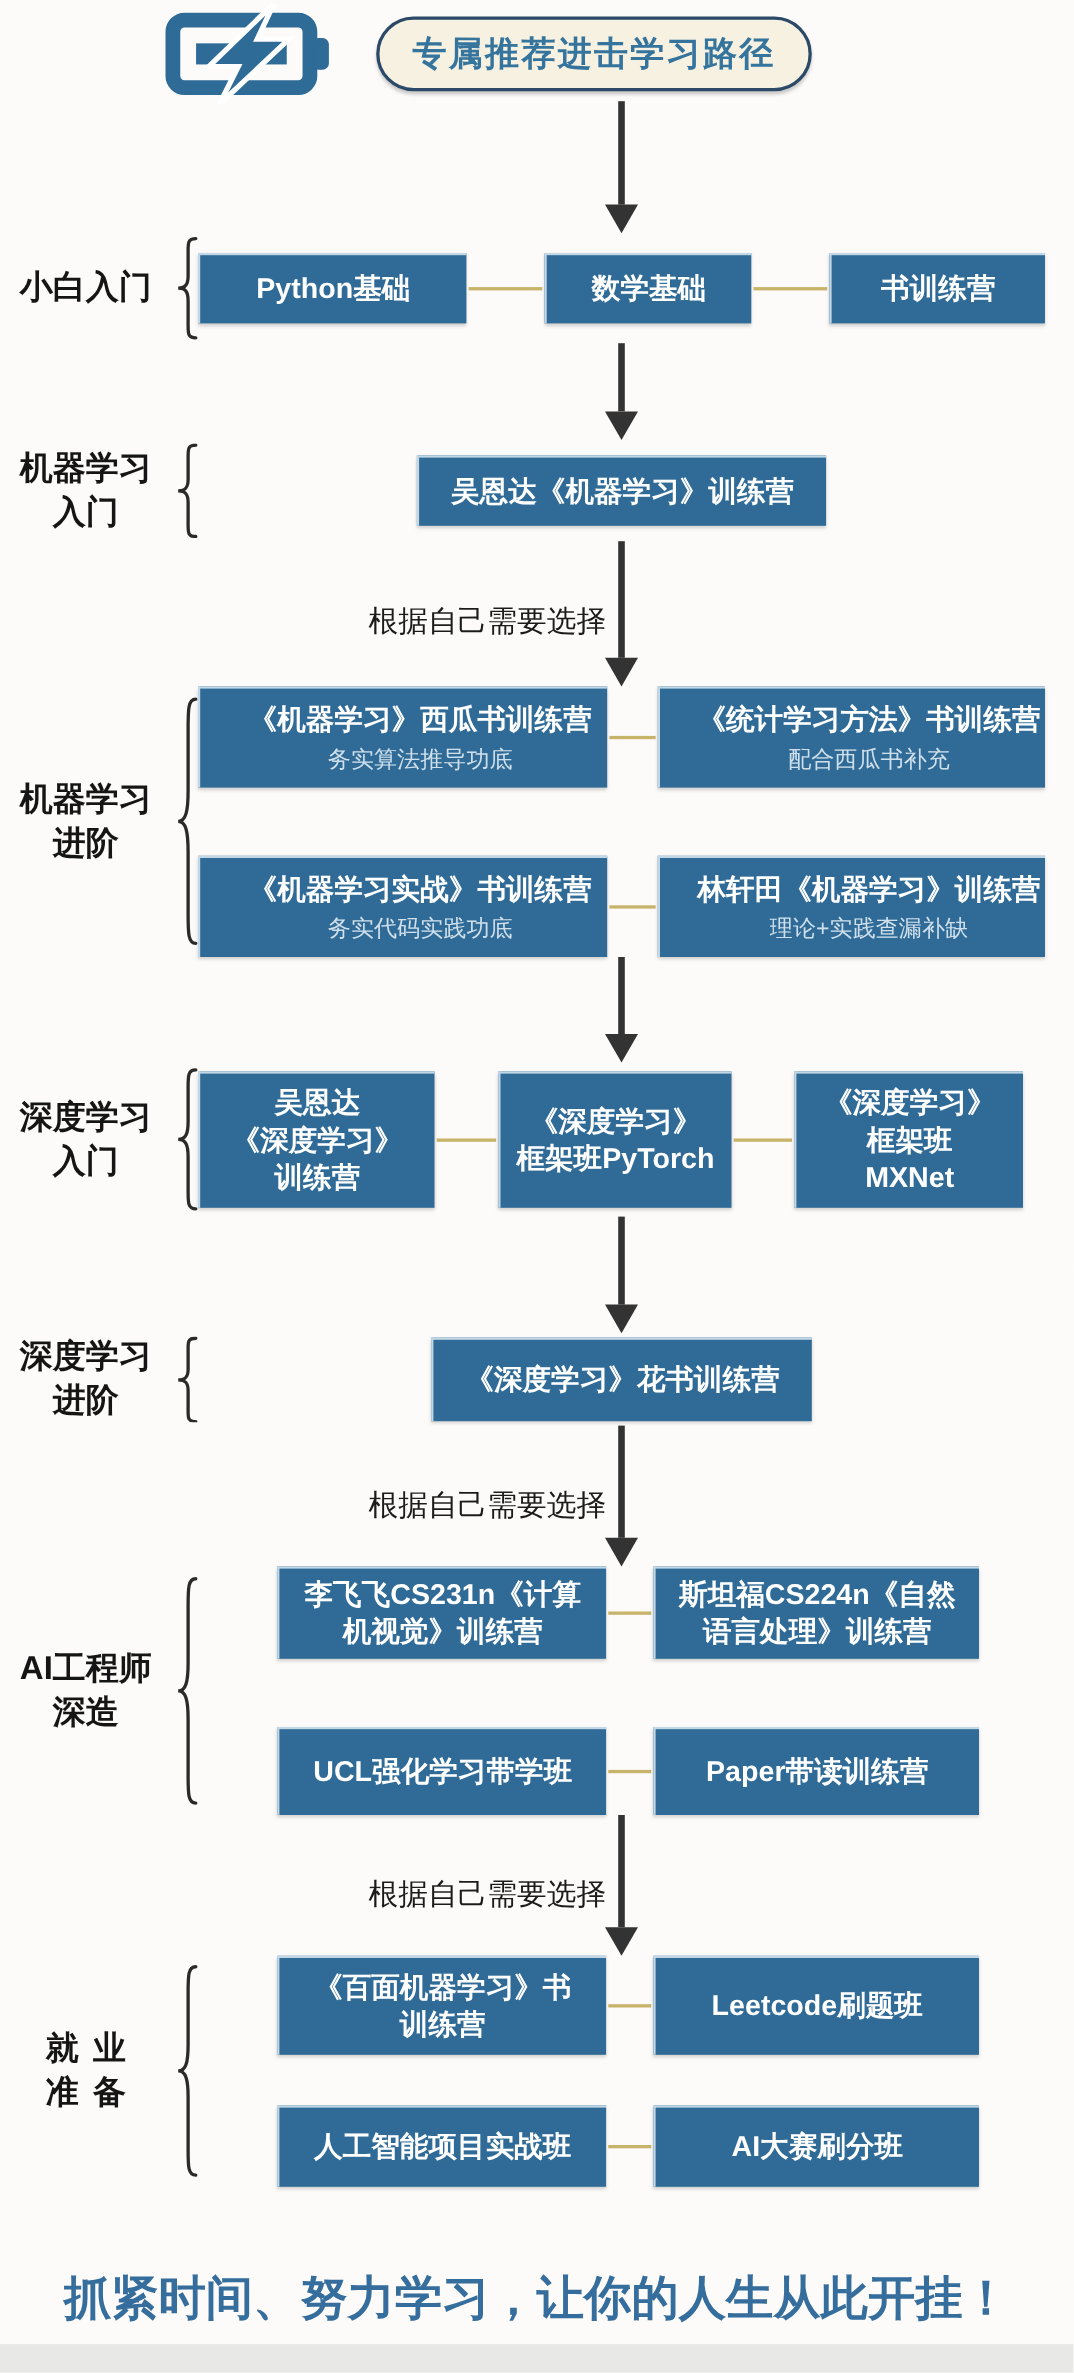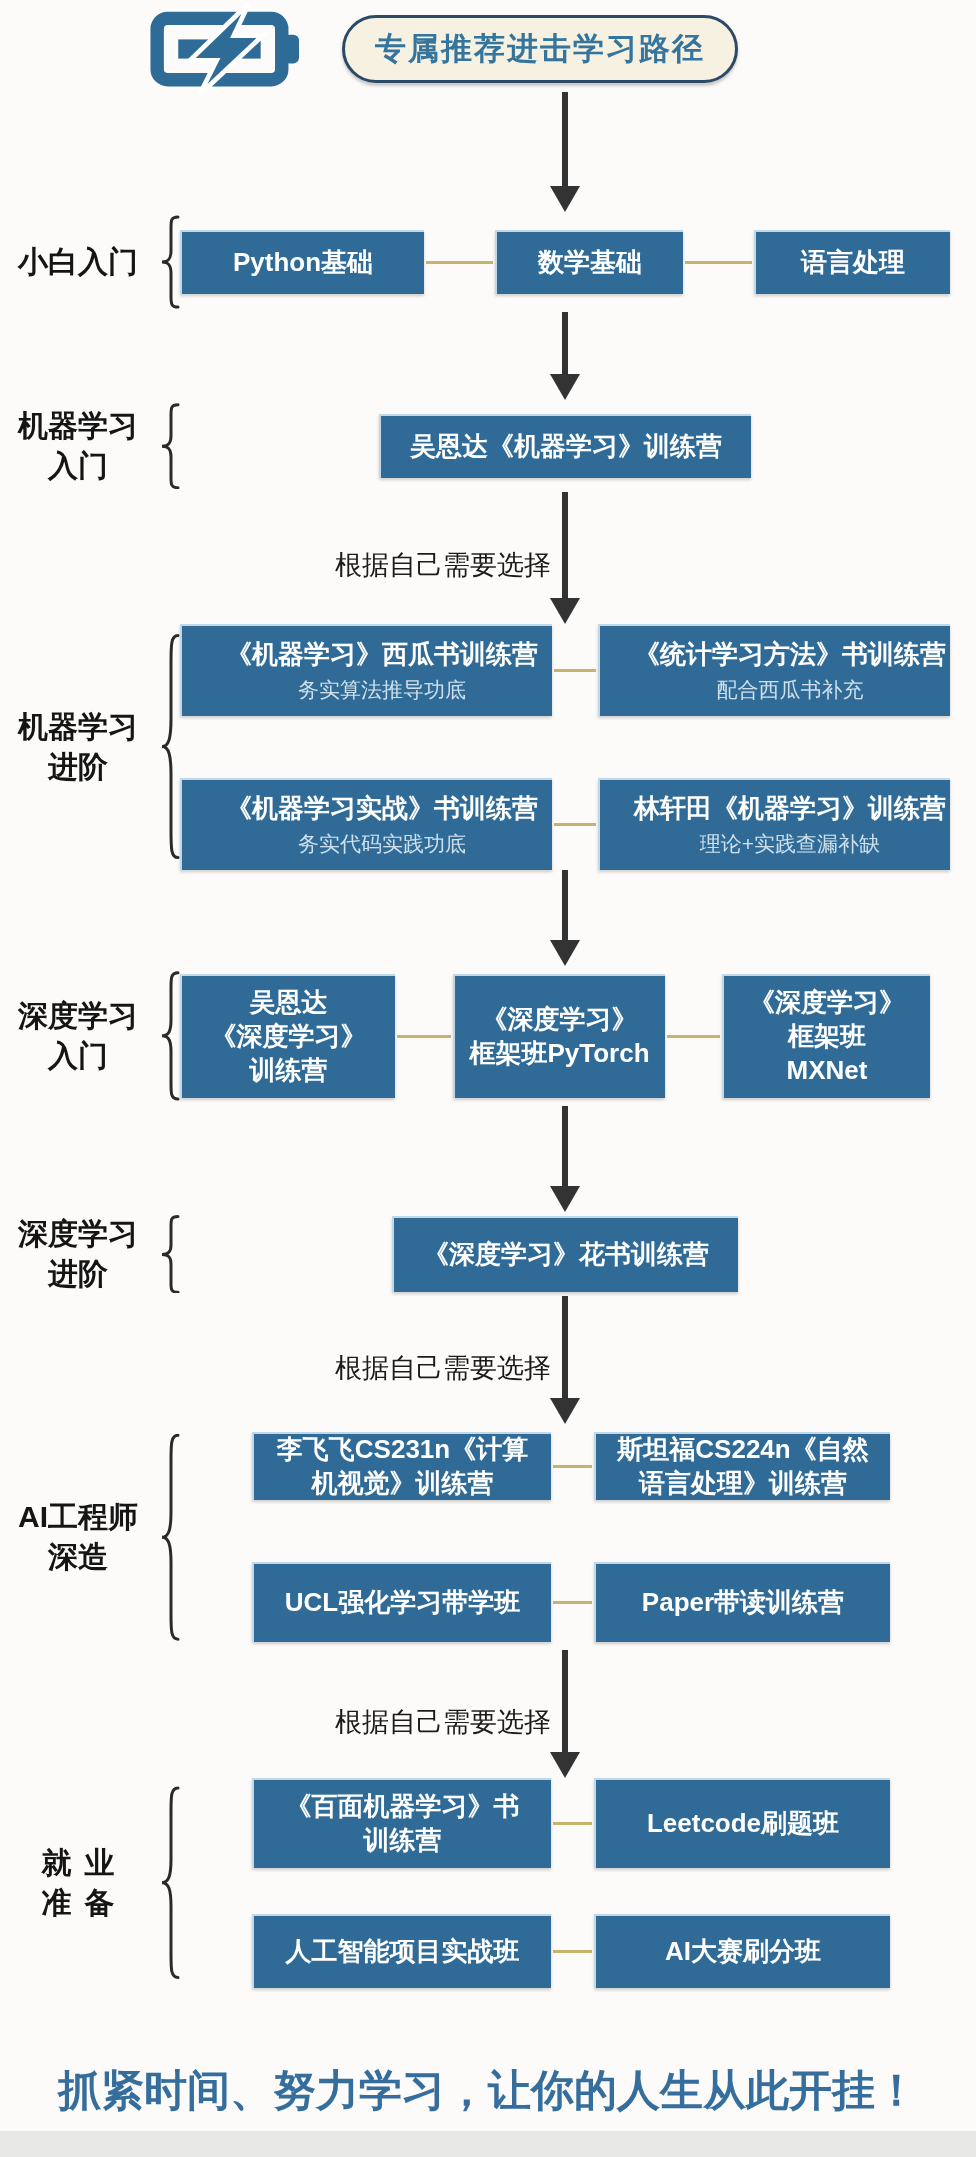--- a/index.html
+++ b/index.html
@@ -70,21 +70,21 @@
     border-top: 2px solid #c2d8e6; border-left: 2px solid #c2d8e6;
     box-shadow: 0 2px 3px rgba(90,90,90,.28);
   }
   .box .t { font-size: 26px; font-weight: 700; line-height: 1.3; }
   .box .sub { font-size: 21px; font-weight: 400; color: #cfe0ec; margin-top: 5px; }
   .w244 { width: 244px; } .w188 { width: 188px; } .w196 { width: 196px; }
   .w372 { width: 372px; } .w352 { width: 352px; }
   .w215 { width: 215px; } .w212 { width: 212px; } .w208 { width: 208px; }
   .w346 { width: 346px; } .w299 { width: 299px; } .w296 { width: 296px; }
   .h64 { height: 64px; } .h76 { height: 76px; } .h92 { height: 92px; padding-left: 30px; }
-  .h124 { height: 124px; } .h84 { height: 68px; } .h80 { height: 80px; }
+  .h124 { height: 124px; } .h84 { height: 84px; } .h80 { height: 80px; }
   .h90 { height: 90px; } .h74 { height: 74px; }
 
   
   .spacer { flex: 1; }
   .slogan {
     font-family: "Liberation Serif", serif; font-weight: 700;
     font-size: 43px; color: #356e9d; text-align: center;
     white-space: nowrap; line-height: 1.2; padding-bottom: 14px;
   }
   .bottom-strip { height: 26px; background: #e8e8e6; width: 100%; }
@@ -124,21 +124,21 @@
       <div class="row">
         <div class="box w244 h64">
           <div class="t">Python基础</div>
         </div>
         <div class="hline"></div>
         <div class="box w188 h64">
           <div class="t">数学基础</div>
         </div>
         <div class="hline"></div>
         <div class="box w196 h64">
-          <div class="t">语言处理</div>
+          <div class="t">书训练营</div>
         </div>
       </div>
     </div>
   </div>
 
   <div class="v-arrow aH88">
     <div class="vline"></div>
       <div class="vhead"></div>
   </div>
 

